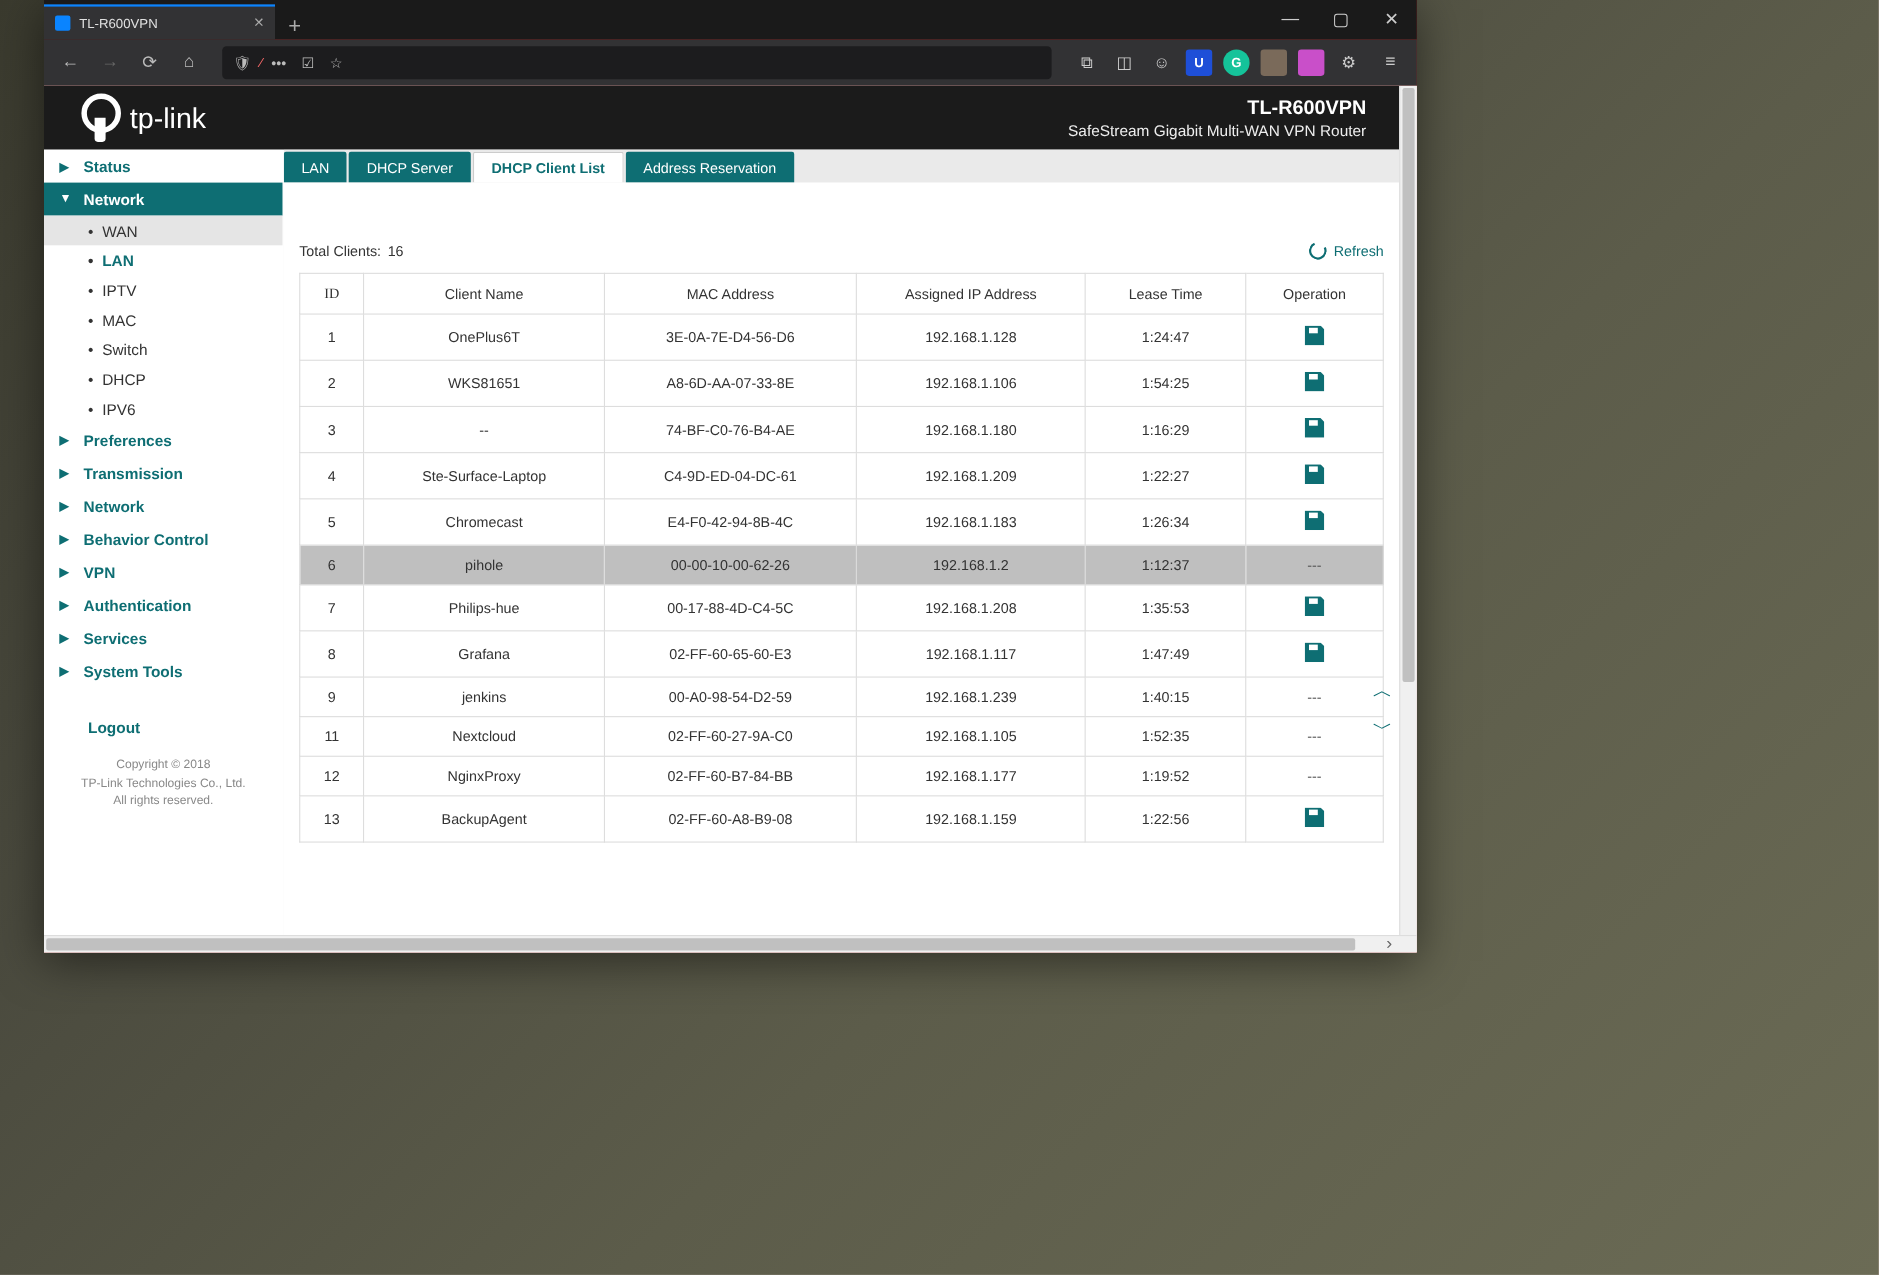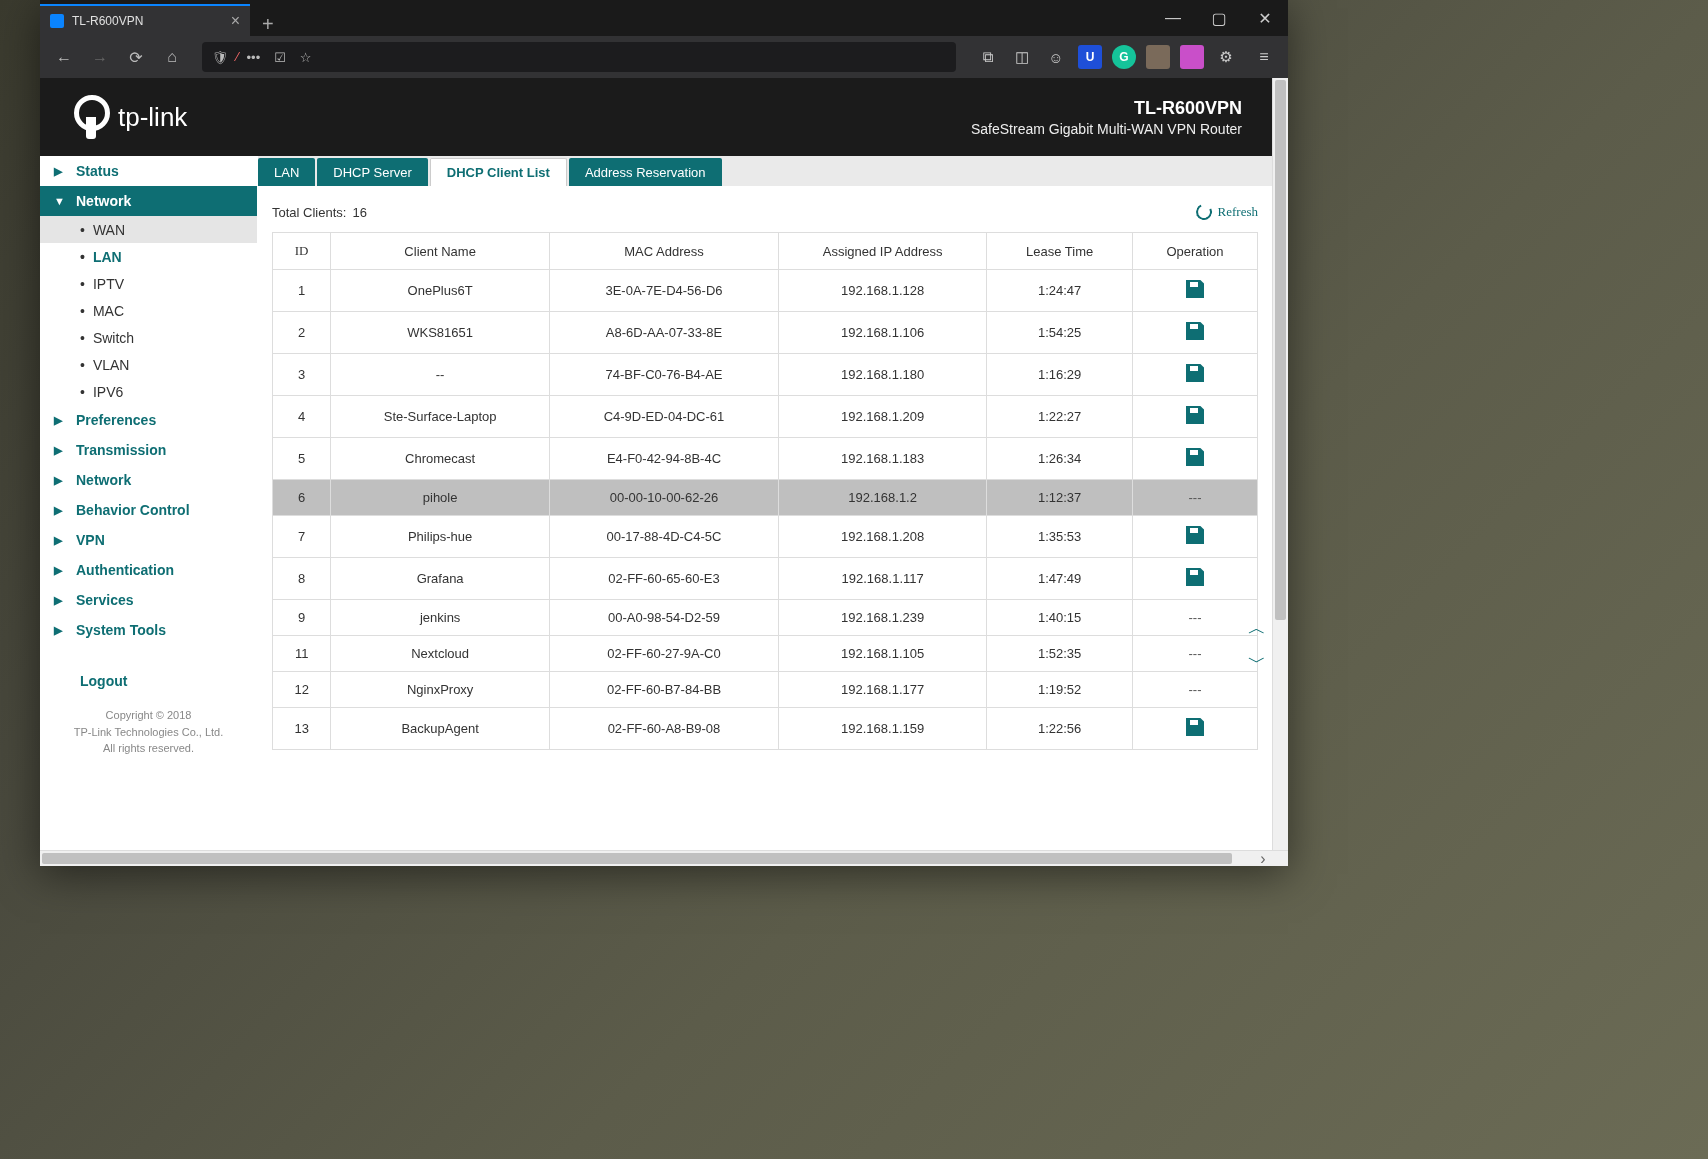--- a/index.html
+++ b/index.html
@@ -152,21 +152,21 @@
     left:0; right:0; bottom:0; height:16px;
     background:#f0f0f0;
     border-top:1px solid #ddd;
   }
   .scrollbar-h .thumb { position:absolute; top:2px; bottom:2px; left:2px; width:1190px; background:#c0c0c0; border-radius:2px; }
   .scrollbar-h .arrow-l { position:absolute; left:2px; top:0; bottom:0; width:14px; display:flex; align-items:center; justify-content:center; color:#666; }
   .scrollbar-h .arrow-r { position:absolute; right:18px; top:0; bottom:0; width:14px; display:flex; align-items:center; justify-content:center; color:#666; }
 
   
   .tpl-header {
-    height: 78px;
+    height: 58px;
     background: #1b1b1b;
     display: flex;
     align-items: center;
     padding: 0 30px;
     color: #fff;
   }
   .tpl-logo {
     display:flex; align-items:center; gap:8px;
     font-size: 26px; font-weight:300;
   }
@@ -284,28 +284,28 @@
     flex:1;
     overflow:auto;
     padding: 18px 14px 0 14px;
   }
   .totals-row {
     display:flex;
     align-items:center;
     margin-bottom:12px;
     font-size:13px;
     color:#333;
+    margin-top:36px;
   }
   .totals-row .refresh {
     margin-left:auto;
     color:#0e6e73;
     display:flex; align-items:center; gap:6px;
     cursor:pointer;
     font-weight:500;
-    font-family:Liberation Serif, serif;
   }
   .refresh-icon {
     width:16px; height:16px;
     border:2px solid #0e6e73;
     border-radius:50%;
     border-top-color:transparent;
     transform:rotate(20deg);
     display:inline-block;
   }
 
@@ -433,21 +433,21 @@
             </div>
             <div class="side-item expanded">
               <span class="arrow">▼</span>
               <span>Network</span>
             </div>
             <div class="side-sub active-wan">WAN</div>
             <div class="side-sub selected">LAN</div>
             <div class="side-sub">IPTV</div>
             <div class="side-sub">MAC</div>
             <div class="side-sub">Switch</div>
-            <div class="side-sub">VLAN</div>
+            <div class="side-sub">DHCP</div>
             <div class="side-sub">IPV6</div>
             <div class="side-item">
               <span class="arrow">▶</span>
               <span>Preferences</span>
             </div>
             <div class="side-item">
               <span class="arrow">▶</span>
               <span>Transmission</span>
             </div>
             <div class="side-item">

